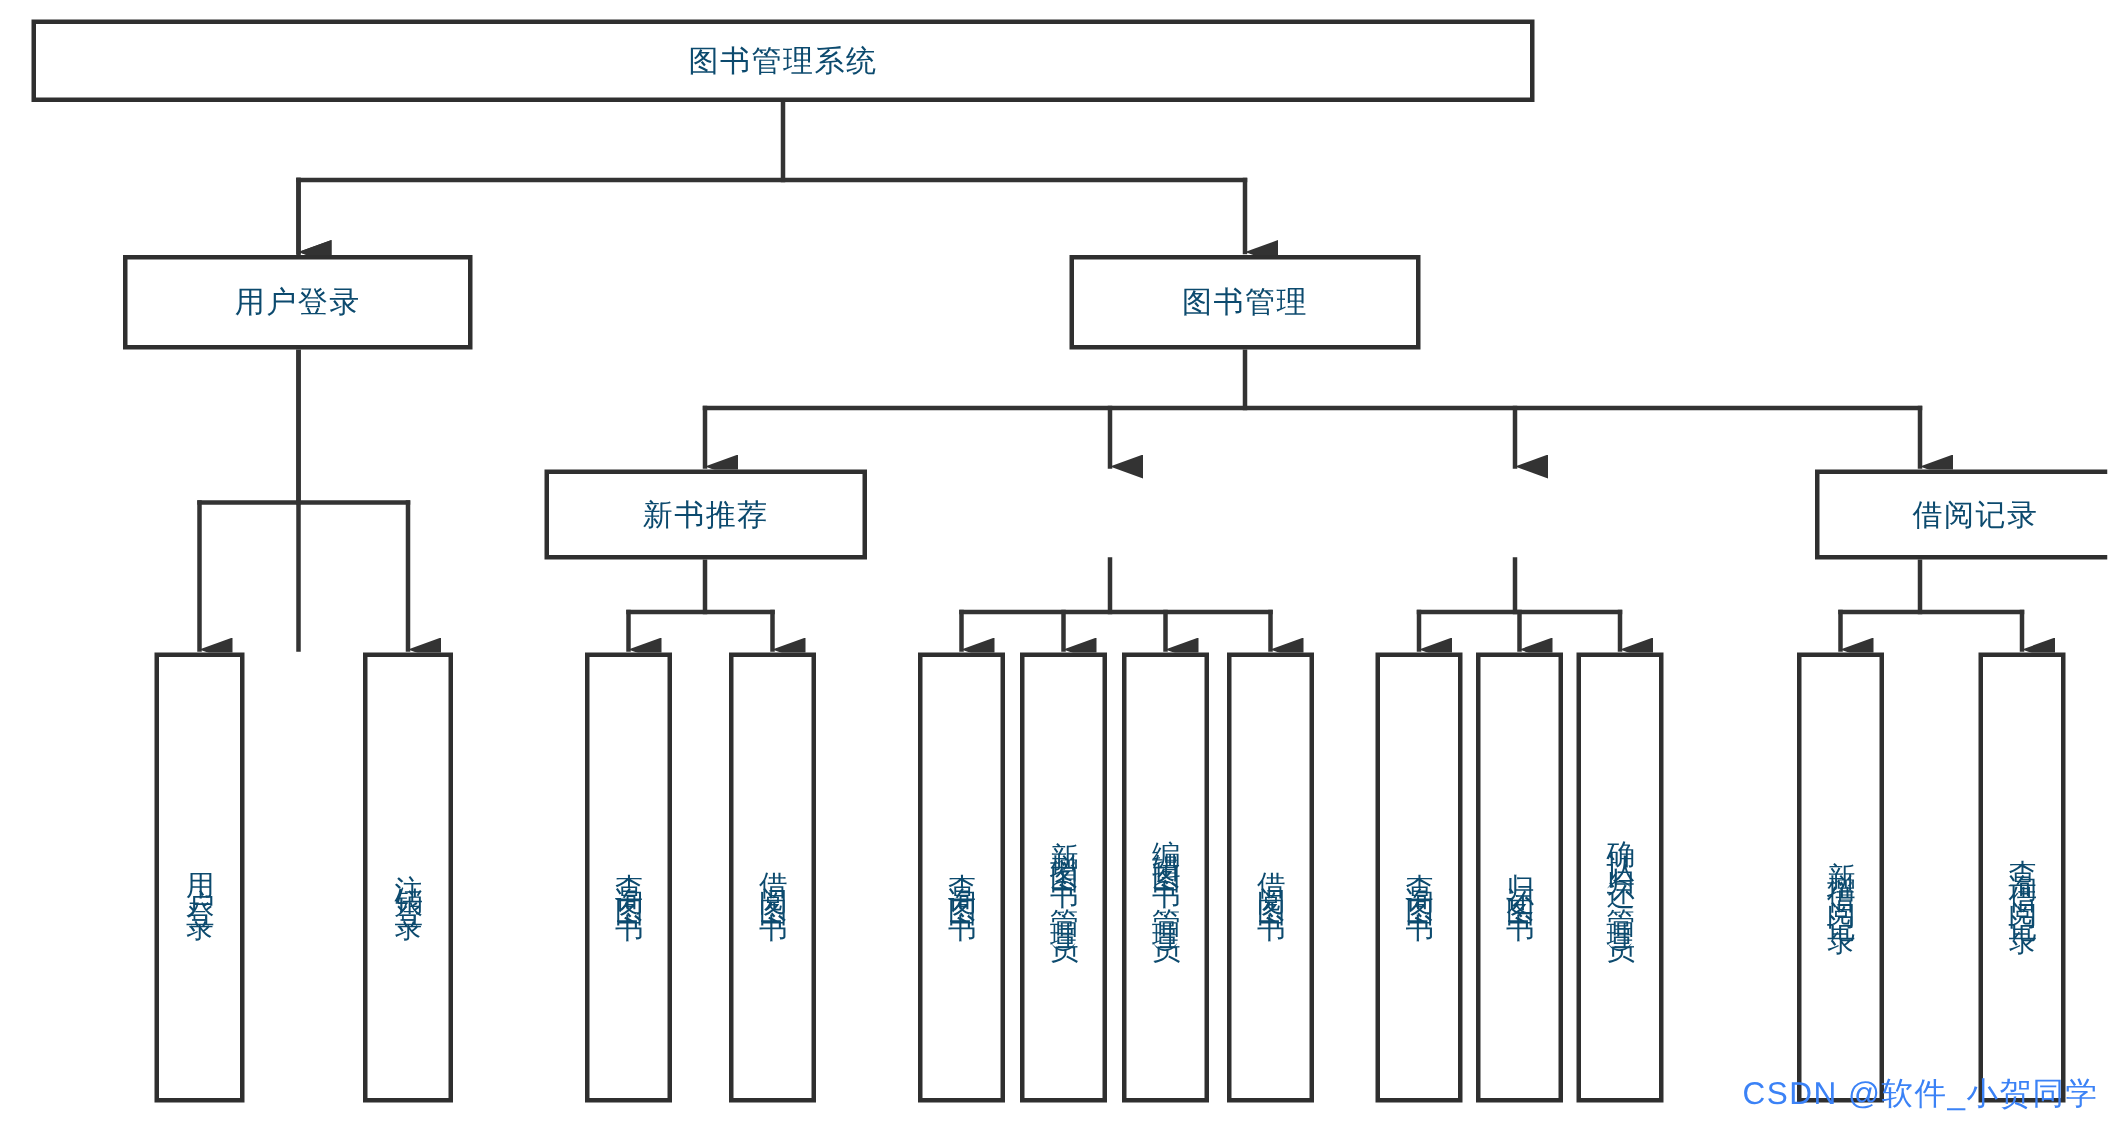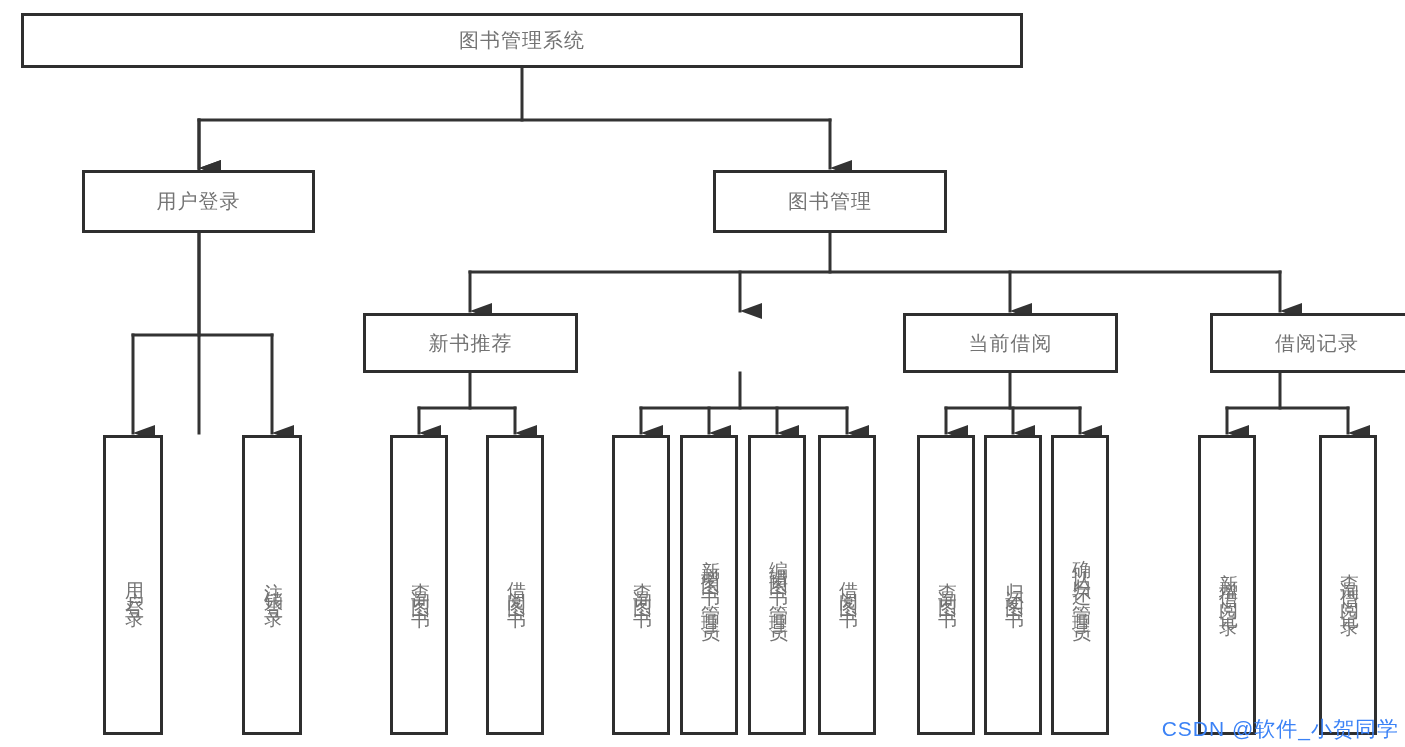--- a/index.html
+++ b/index.html
@@ -19,28 +19,27 @@
     position: absolute;
     left: 0; top: 0;
     width: 1405px;
     height: 747px;
   }
   .node {
     position: absolute;
     box-sizing: border-box;
     border: 3px solid #2f2f2f;
     background: #ffffff;
-    color: #737373;
+    color: #0c4a6e;
     display: flex;
     align-items: center;
     justify-content: center;
     font-size: 20px;
     letter-spacing: 1px;
     white-space: nowrap;
-    font-family: Liberation Mono, monospace;
   }
   .vnode {
     writing-mode: vertical-rl;
     text-orientation: mixed;
     font-size: 19px;
     letter-spacing: 9px;
     white-space: normal;
     line-height: 1;
   }
   .watermark {
@@ -107,21 +106,20 @@
       <path d="M1348,408 V433" marker-end="url(#arrowhead)"></path>
     </g>
   </svg>
 
   <div class="node" style="left:21px; top:13px; width:1002px; height:55px;">图书管理系统</div>
 
   <div class="node" style="left:82px; top:170px; width:233px; height:63px;">用户登录</div>
   <div class="node" style="left:363px; top:313px; width:215px; height:60px;">新书推荐</div>
 
   <div class="node" style="left:713px; top:170px; width:234px; height:63px;">图书管理</div>
-  <div class="node" style="left:903px; top:313px; width:215px; height:60px;">当前借阅</div>
   <div class="node" style="left:1173px; top:313px; width:214px; height:60px;margin-left:37px;">借阅记录</div>
 
   <div class="node vnode" style="left:103px; top:435px; width:60px; height:300px;">用户登录</div>
   <div class="node vnode" style="left:242px; top:435px; width:60px; height:300px;">注销登录</div>
 
   <div class="node vnode" style="left:390px; top:435px; width:58px; height:300px;">查询图书</div>
   <div class="node vnode" style="left:486px; top:435px; width:58px; height:300px;">借阅图书</div>
 
   <div class="node vnode" style="left:612px; top:435px; width:58px; height:300px;">查询图书</div>
   <div class="node vnode" style="left:680px; top:435px; width:58px; height:300px;">新增图书（管理员）</div>

